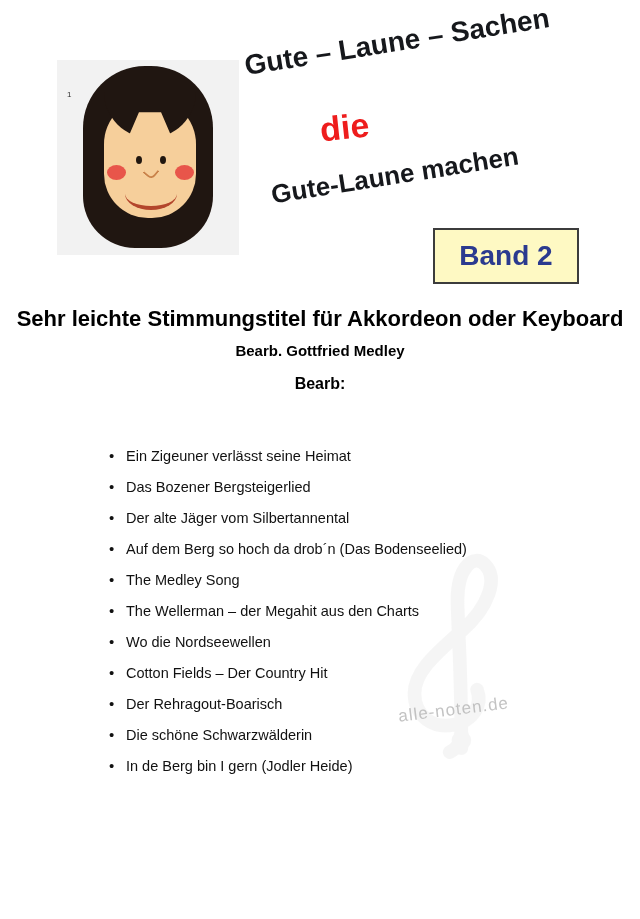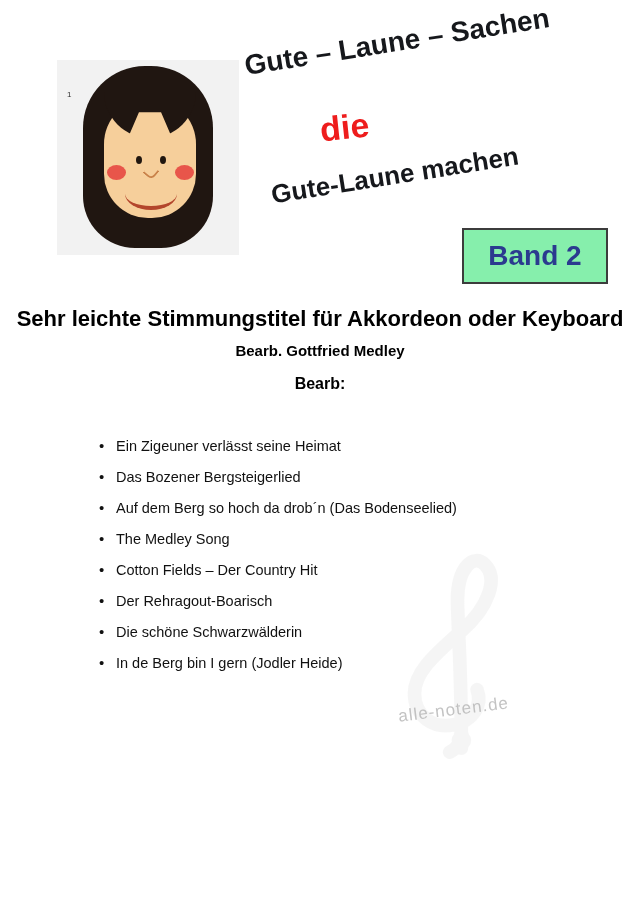--- a/index.html
+++ b/index.html
@@ -163,25 +163,25 @@
     top: 160px;
     font-size: 26px;
     font-weight: bold;
     color: #16181c;
     transform: rotate(-9deg);
     white-space: nowrap;
   }
 
   .band-box {
     position: absolute;
-    left: 462px;
+    left: 433px;
     top: 228px;
     width: 142px;
     height: 52px;
-    background: #86efac;
+    background: #fef9c3;
     border: 2px solid #3c3c3c;
     display: flex;
     align-items: center;
     justify-content: center;
   }
   .band-box span {
     font-size: 28px;
     font-weight: bold;
     color: #2b3a8f;
   }
@@ -211,21 +211,21 @@
     font-size: 16px;
     font-weight: bold;
   }
 
   
   .toc {
     position: absolute;
     left: 92px;
     top: 436px;
     width: 470px;
-    margin: 2px;
+    margin: 12px;
     padding: 0 0 0 22px;
     list-style: none;
   }
   .toc li {
     position: relative;
     font-size: 14.5px;
     line-height: 17px;
     margin-bottom: 14px;
     color: #111;
   }
@@ -276,21 +276,24 @@
     <span>Band 2</span>
   </div>
 
   <div class="sub-1">Sehr leichte Stimmungstitel für Akkordeon oder Keyboard</div>
   <div class="sub-2">Bearb. Gottfried Medley</div>
   <div class="sub-3">Bearb:</div>
 
   <ul class="toc">
     <li>Ein Zigeuner verlässt seine Heimat</li>
     <li>Das Bozener Bergsteigerlied</li>
+    <li>Der alte Jäger vom Silbertannental</li>
     <li>Auf dem Berg so hoch da drob´n (Das Bodenseelied)</li>
     <li>The Medley Song</li>
+    <li>The Wellerman – der Megahit aus den Charts</li>
+    <li>Wo die Nordseewellen</li>
     <li>Cotton Fields – Der Country Hit</li>
     <li>Der Rehragout-Boarisch</li>
     <li>Die schöne Schwarzwälderin</li>
     <li>In de Berg bin I gern (Jodler Heide)</li>
   </ul>
 
 </div>
 
 </body></html>

